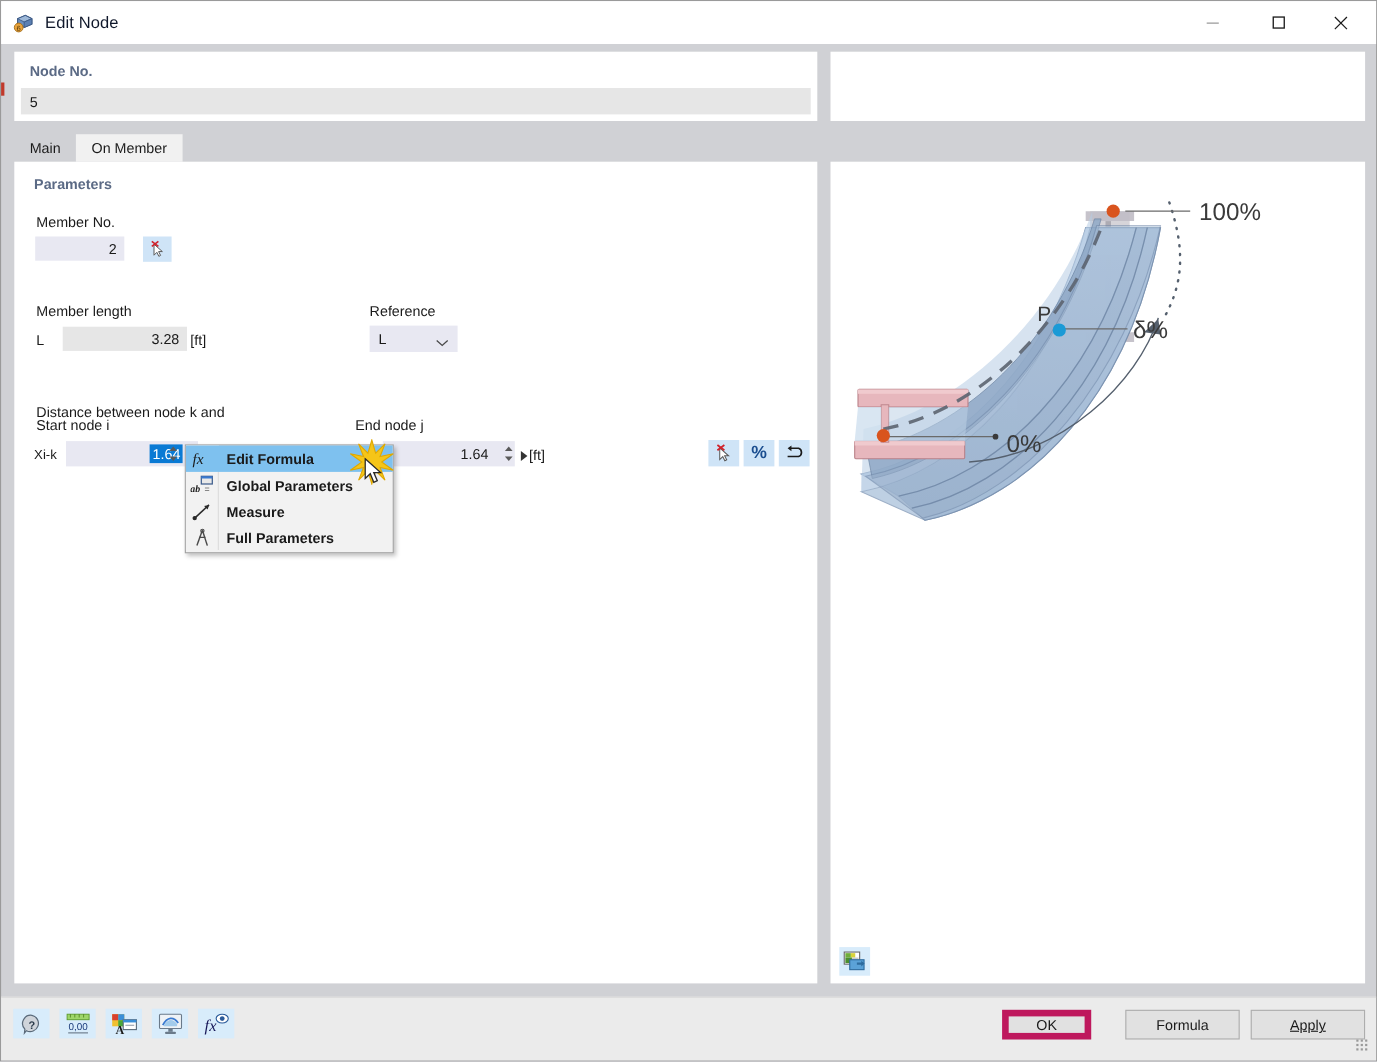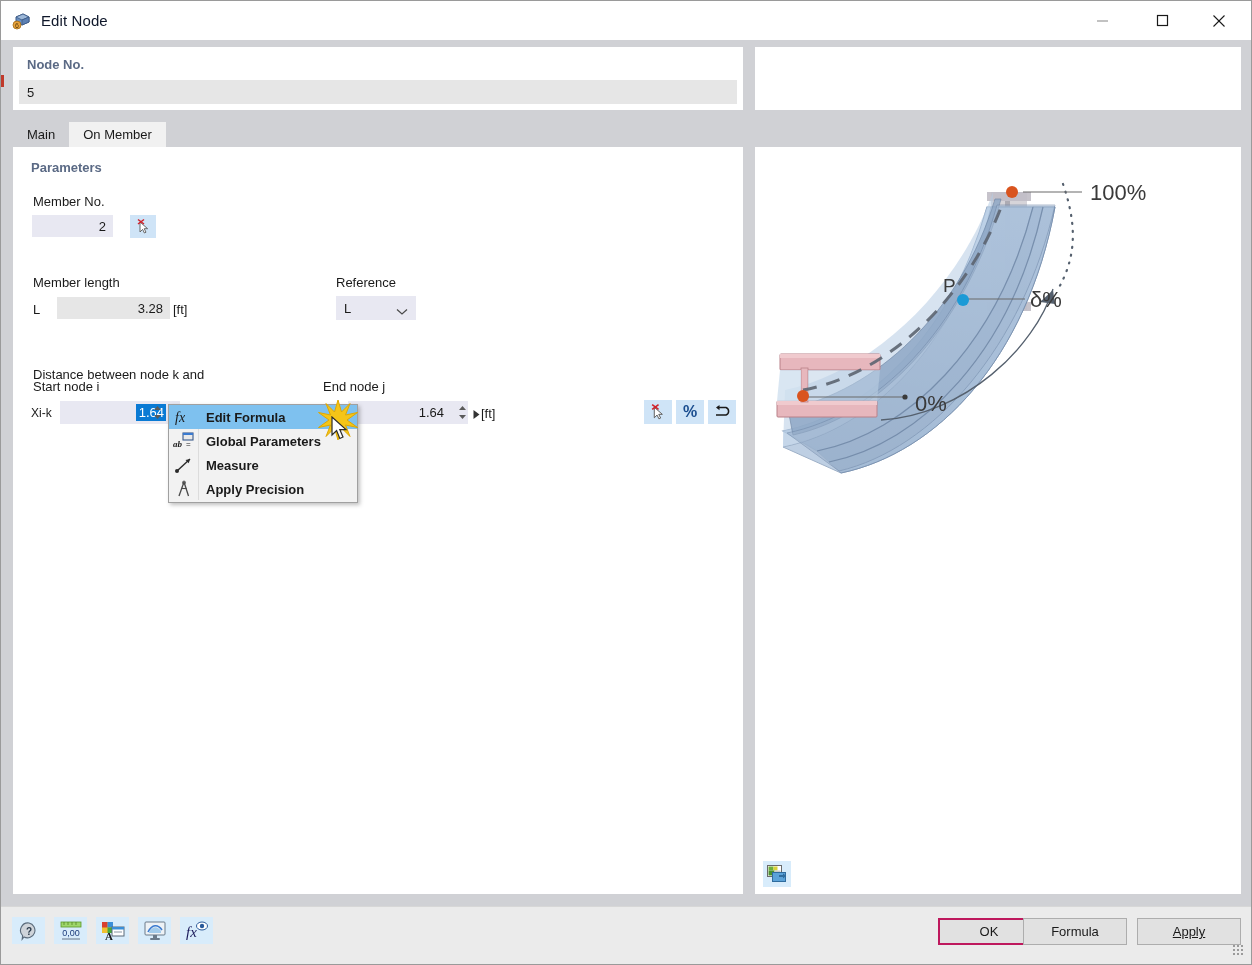--- a/index.html
+++ b/index.html
@@ -271,21 +271,21 @@
 
   .dlgbtn {
     position: absolute; top: 12px;
     height: 27px;
     background: #e1e1e1;
     border: 1px solid #adadad;
     display: flex; align-items: center; justify-content: center;
     font-size: 13px; color: #1a1a1a;
     box-sizing: border-box;
   }
-  #btn-ok { left: 910px; width: 102px; border: 2px solid #be185d; margin-left: 27px; }
+  #btn-ok { left: 910px; width: 81px; border: 6px solid #be185d; }
   #btn-cancel { left: 1022px; width: 104px; }
   #btn-apply { left: 1136px; width: 104px; text-decoration: underline; }
 
   #grip { position: absolute; left: 1232px; top: 944px; }
   .gripdot { position: absolute; width: 2px; height: 2px; background: #9a9a9a; }
 </style>
 </head>
 <body>
 
 <div id="app">
@@ -458,21 +458,21 @@
 
     <div class="ctx-item">
       <span class="ctx-ico">
         <svg width="20" height="18" viewBox="0 0 20 18">
           <path d="M10 2 L5 16" stroke="#4a4a4a" stroke-width="1.3" fill="none"></path>
           <path d="M10 2 L14.5 16" stroke="#4a4a4a" stroke-width="1.3" fill="none"></path>
           <line x1="7" y1="8.5" x2="12.7" y2="8.5" stroke="#4a4a4a" stroke-width="1.1"></line>
           <circle cx="10" cy="2.6" r="1.5" fill="none" stroke="#4a4a4a" stroke-width="1"></circle>
         </svg>
       </span>
-      <span class="ctx-lbl">Apply Precision</span>
+      <span class="ctx-lbl">Full Parameters</span>
     </div>
   </div>
 
   <div id="starburst">
     <svg width="42" height="42" viewBox="0 0 42 42">
       <path d="M21 1 L24.5 13 L33 4.5 L28.5 16 L40.5 13.5 L30 21 L40.5 28.5 L28.5 26 L33 37.5 L24.5 29 L21 41 L17.5 29 L9 37.5 L13.5 26 L1.5 28.5 L12 21 L1.5 13.5 L13.5 16 L9 4.5 L17.5 13 Z" fill="#f5c518" stroke="#e0a800" stroke-width="1"></path>
     </svg>
   </div>
 
   <div id="cursor">

